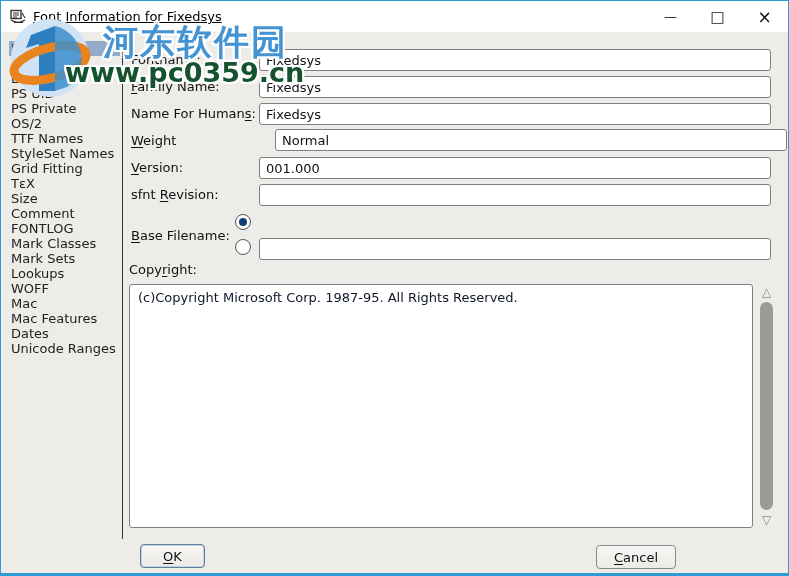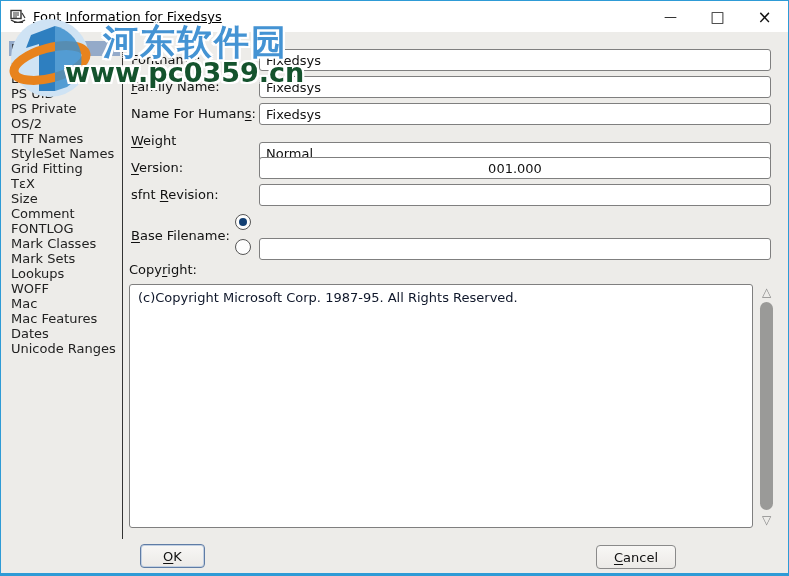--- a/index.html
+++ b/index.html
@@ -125,24 +125,24 @@
   <span class="lbl" style="top:51px"><span>Fon</span><span class="u">t</span><span>name:</span></span>
   <input class="field" style="top: 48px;" value="Fixedsys">
 
   <span class="lbl" style="top:78px"><span></span><span class="u">F</span><span>amily Name:</span></span>
   <input class="field" style="top: 75px;" value="Fixedsys">
 
   <span class="lbl" style="top:105px"><span>Name For Human</span><span class="u">s</span><span>:</span></span>
   <input class="field" style="top: 102px;" value="Fixedsys">
 
   <span class="lbl" style="top:132px"><span></span><span class="u">W</span><span>eight</span></span>
-  <input class="field" style="top: 141px;" value="Normal">
+  <input class="field" style="top: 128px; margin-left: 16px;" value="Normal">
 
   <span class="lbl" style="top:159px"><span></span><span class="u">V</span><span>ersion:</span></span>
-  <input class="field" style="top: 156px; text-align: center;" value="001.000">
+  <input class="field" style="top: 156px;" value="001.000">
 
   <span class="lbl" style="top:186px"><span>sfnt </span><span class="u">R</span><span>evision:</span></span>
   <input class="field" style="top: 183px;" value="">
 
   <span class="radio checked" style="left:234px; top:213px"></span>
   <span class="lbl" style="top:227px"><span></span><span class="u">B</span><span>ase Filename:</span></span>
   <span class="radio" style="left:234px; top:238px"></span>
   <input class="field" style="top: 237px;" value="">
 
   <span class="lbl" style="left:128px; top:261px"><span>Copy</span><span class="u">r</span><span>ight:</span></span>

